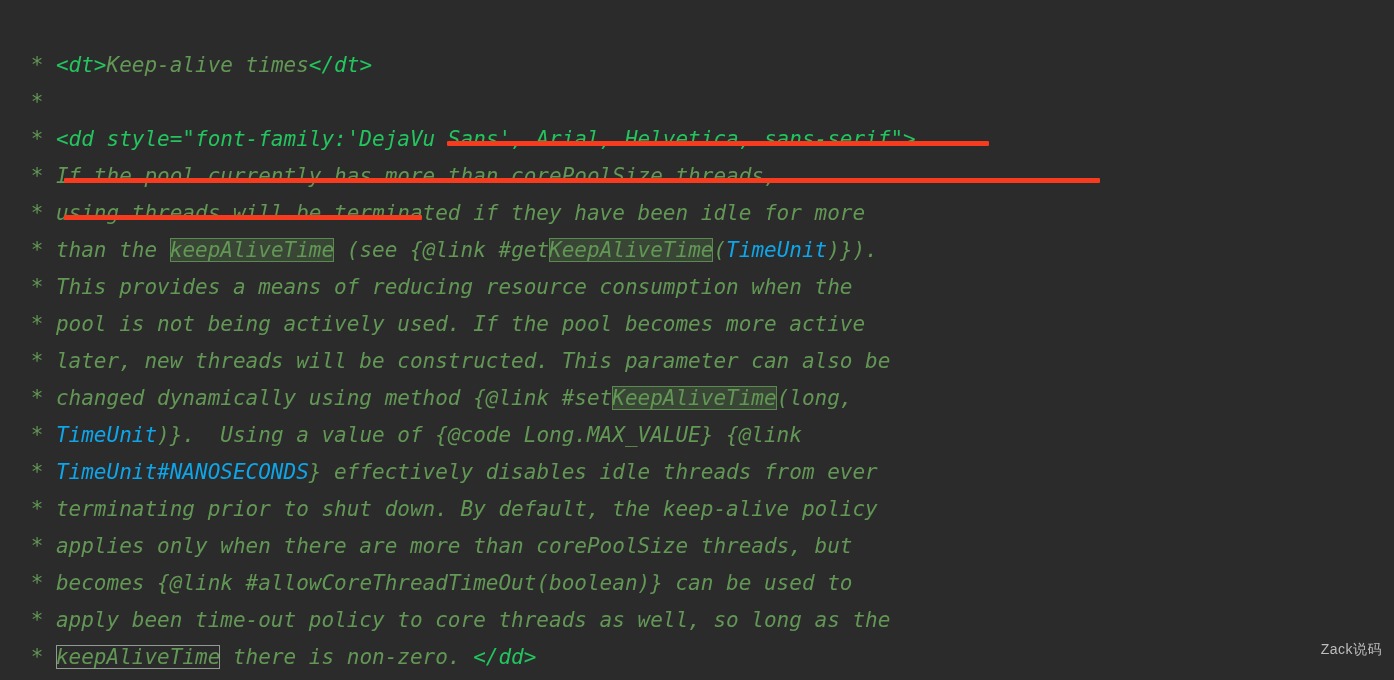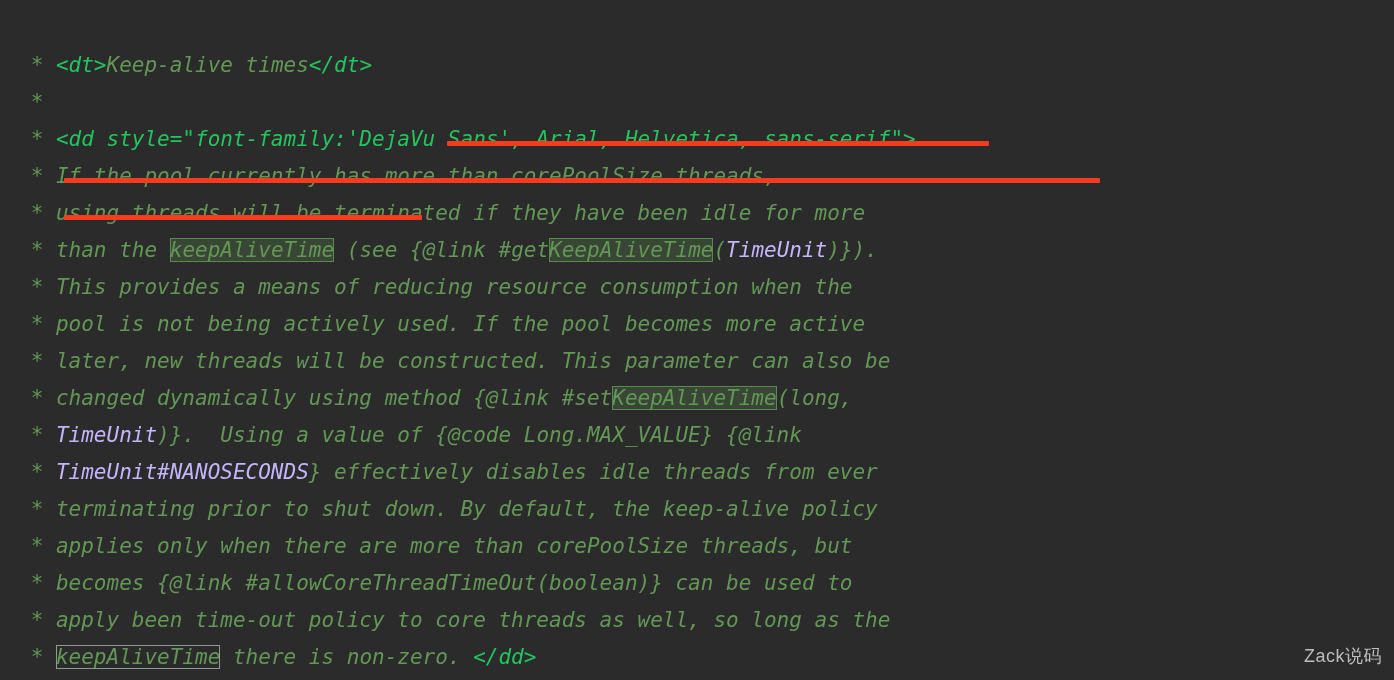--- a/index.html
+++ b/index.html
@@ -15,21 +15,21 @@
     position: relative;
     padding: 10px 0 0 18px;
     font-size: 21px;
     line-height: 37px;
     font-style: italic;
     color: #629755;
     white-space: pre;
   }
   .star { color: #629755; }
   .tag  { color: #22c55e; font-style: italic; }
-  .type { color: #c4b5fd; font-style: italic; }
+  .type { color: #0ea5e9; font-style: italic; }
   .uline { text-decoration-color: #629755; text-decoration-thickness: 1px; }
   
   .hl {
     background: rgba(98,151,85,0.25);
     outline: 1px solid #5a8a4f;
     outline-offset: -1px;
   }
   .hlbox {
     outline: 1px solid #8f9a91;
     outline-offset: -1px;
@@ -38,24 +38,24 @@
   .redline {
     position: absolute;
     height: 5px;
     background: #f63b1e;
     border-radius: 1px;
     pointer-events: none;
   }
   .watermark {
     position: absolute;
     right: 12px;
-    bottom: 12px;
+    bottom: 21px;
     font-style: normal;
     font-family: sans-serif;
-    font-size: 18px;
+    font-size: 14px;
     color: #bdbdbd;
     letter-spacing: 0.5px;
   }
 </style>
 </head>
 <body>
 
 <div class="editor">
 <span><span class="star"> * </span><span class="tag">&lt;dt&gt;</span><span>Keep-alive times</span><span class="tag">&lt;/dt&gt;</span></span>
 <span><span class="star"> *</span></span>

